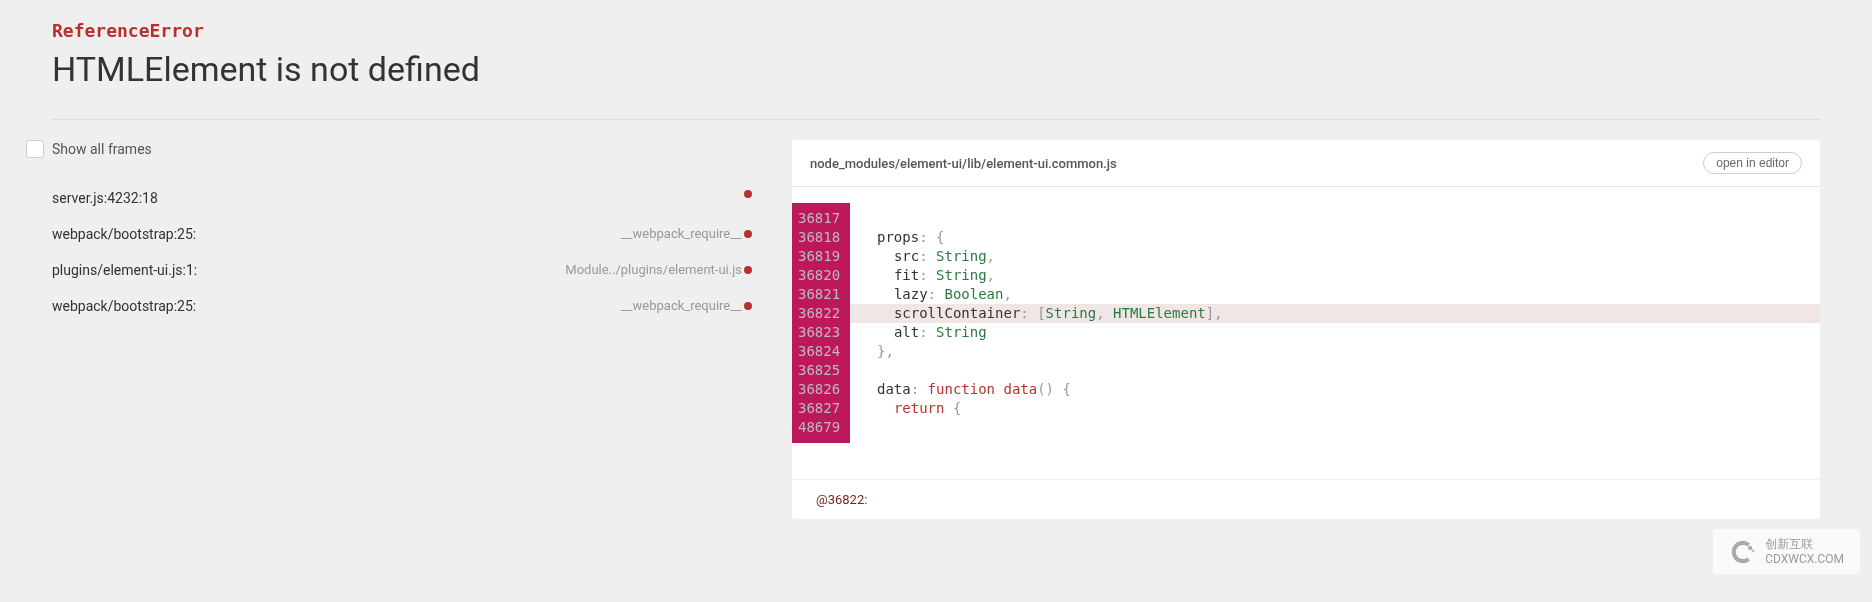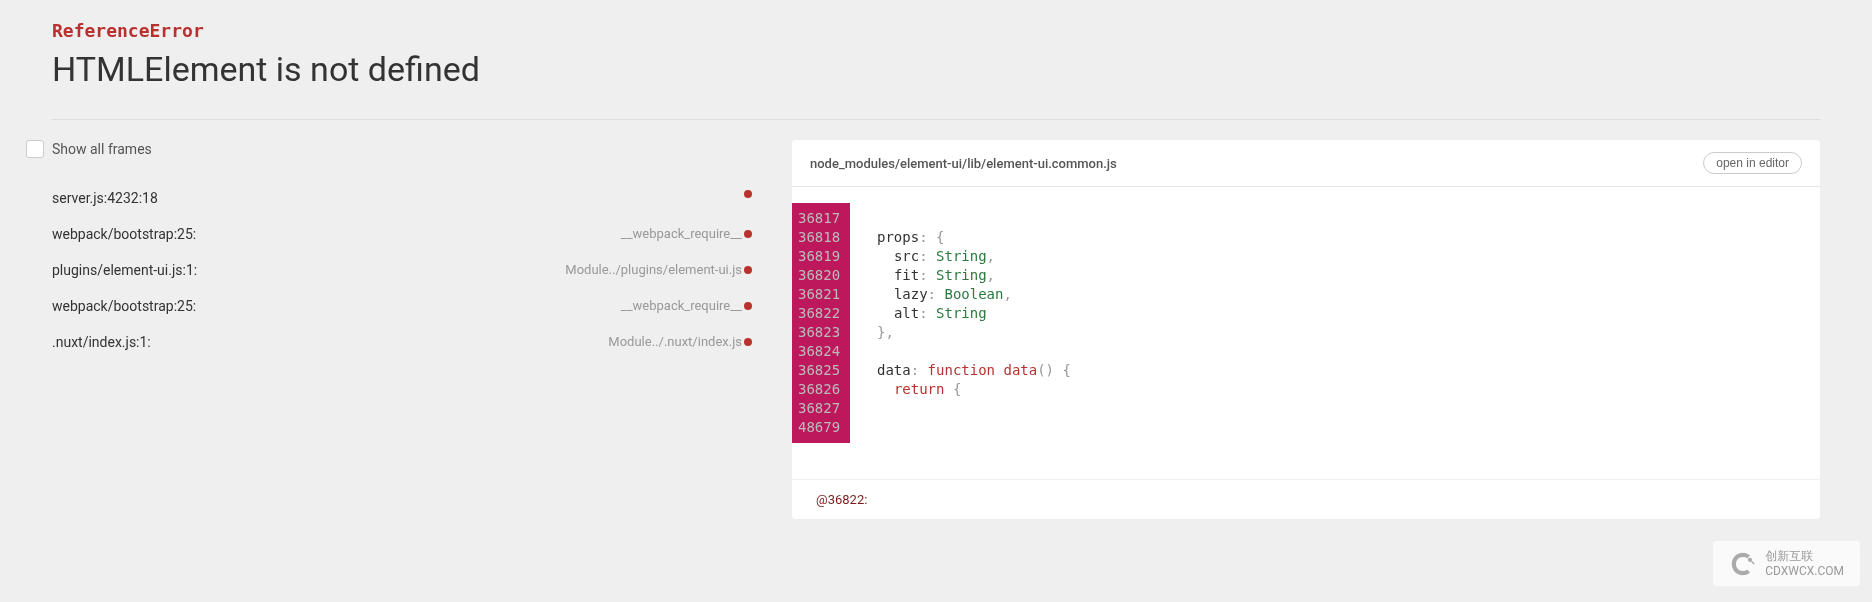--- a/index.html
+++ b/index.html
@@ -153,21 +153,21 @@
     .tok-func { color: #b8312f; }
     .code-footer {
       padding: 12px 24px;
       color: #7f1d1d;
       font-size: 13px;
       border-top: 1px solid #f0f0f0;
       margin-top: 20px;
     }
     .watermark {
       position: fixed;
-      bottom: 16px;
+      bottom: 28px;
       right: 12px;
       background: #fafafa;
       border-radius: 4px;
       padding: 8px 16px;
       display: flex;
       align-items: center;
       gap: 8px;
       color: #999;
       font-size: 12px;
     }
@@ -218,27 +218,20 @@
             <span class="frame-left">plugins/element-ui.js:1:</span>
             <span class="frame-right">
               <span>Module../plugins/element-ui.js</span>
               <span class="frame-dot"></span>
             </span>
           </div>
           <div class="frame-item">
             <span class="frame-left">webpack/bootstrap:25:</span>
             <span class="frame-right">
               <span>__webpack_require__</span>
-              <span class="frame-dot"></span>
-            </span>
-          </div>
-          <div class="frame-item">
-            <span class="frame-left">.nuxt/index.js:1:</span>
-            <span class="frame-right">
-              <span>Module../.nuxt/index.js</span>
               <span class="frame-dot"></span>
             </span>
           </div>
         </div>
     </div>
 
     <div class="right-panel">
       <div class="file-header">
         <span class="file-path">node_modules/element-ui/lib/element-ui.common.js</span>
         <button class="open-editor-btn">open in editor</button>
@@ -257,20 +250,21 @@
             <span class="line-number">36826</span>
             <span class="line-number">36827</span>
             <span class="line-number">48679</span>
           </div>
         <div class="code-lines" id="code-lines">
             <div class="code-line"> </div>
             <div class="code-line">  <span class="tok-key">props</span><span class="tok-punct">: {</span></div>
             <div class="code-line">    <span class="tok-key">src</span><span class="tok-punct">: </span><span class="tok-type">String</span><span class="tok-punct">,</span></div>
             <div class="code-line">    <span class="tok-key">fit</span><span class="tok-punct">: </span><span class="tok-type">String</span><span class="tok-punct">,</span></div>
             <div class="code-line">    <span class="tok-key">lazy</span><span class="tok-punct">: </span><span class="tok-type">Boolean</span><span class="tok-punct">,</span></div>
+            <div class="code-line highlighted">    <span class="tok-key">scrollContainer</span><span class="tok-punct">: [</span><span class="tok-type">String</span><span class="tok-punct">, </span><span class="tok-type">HTMLElement</span><span class="tok-punct">],</span></div>
             <div class="code-line">    <span class="tok-key">alt</span><span class="tok-punct">: </span><span class="tok-type">String</span></div>
             <div class="code-line">  <span class="tok-punct">},</span></div>
             <div class="code-line"> </div>
             <div class="code-line">  <span class="tok-key">data</span><span class="tok-punct">: </span><span class="tok-keyword">function</span><span class="tok-punct"> </span><span class="tok-func">data</span><span class="tok-punct">() {</span></div>
             <div class="code-line">    <span class="tok-keyword">return</span><span class="tok-punct"> {</span></div>
             <div class="code-line"> </div>
           </div>
       </div>
       <div class="code-footer">@36822:</div>
     </div>

